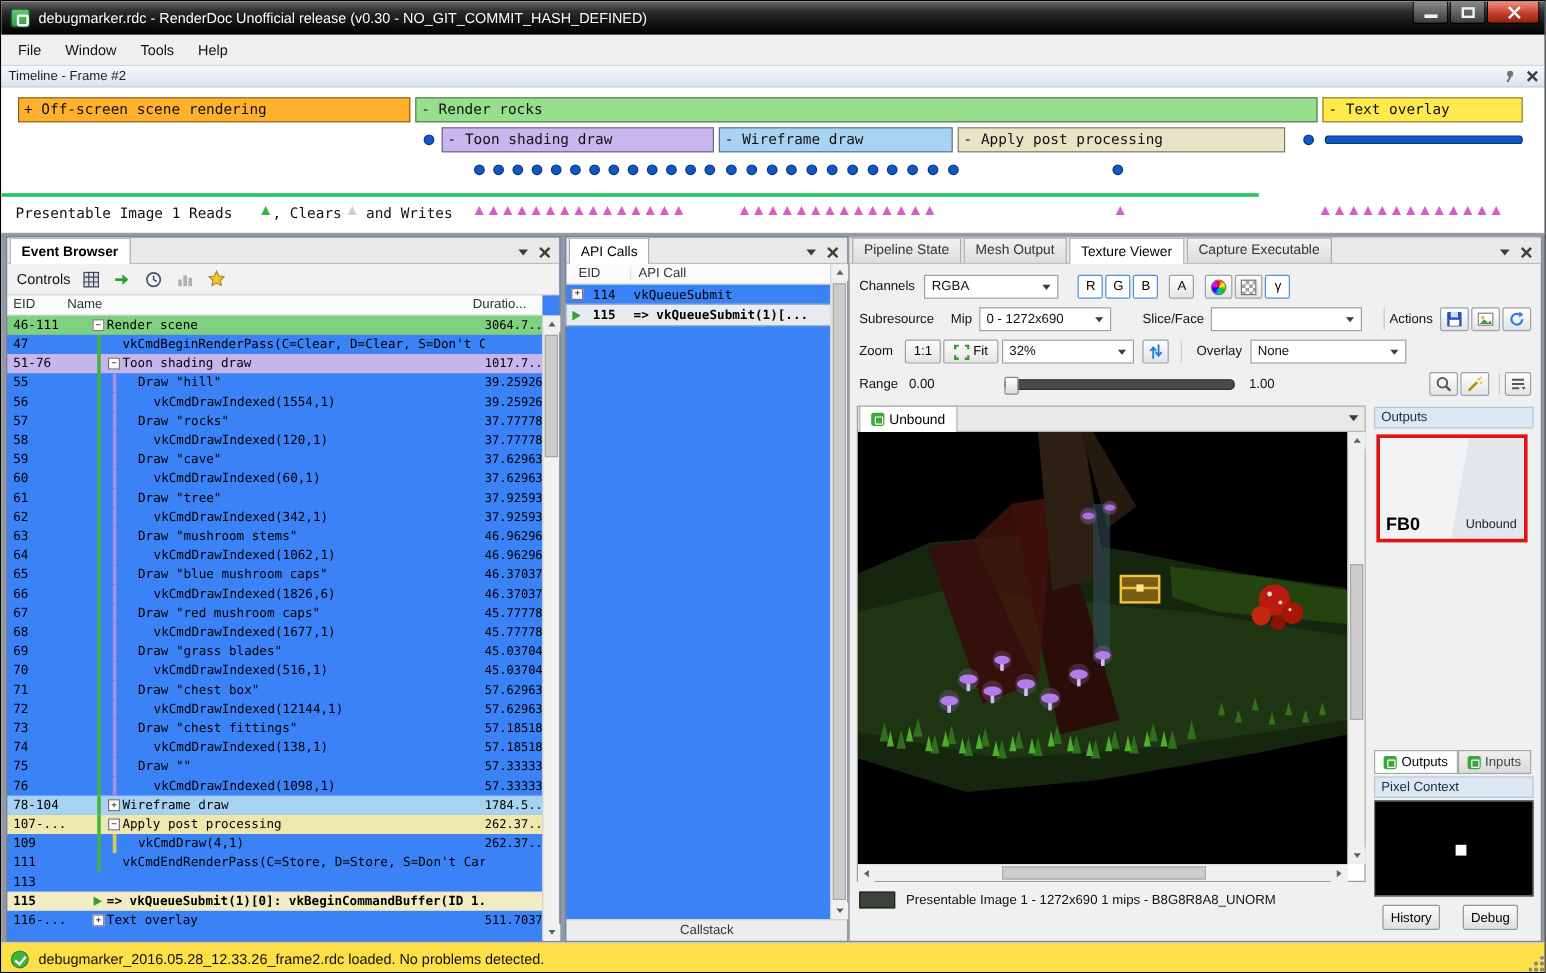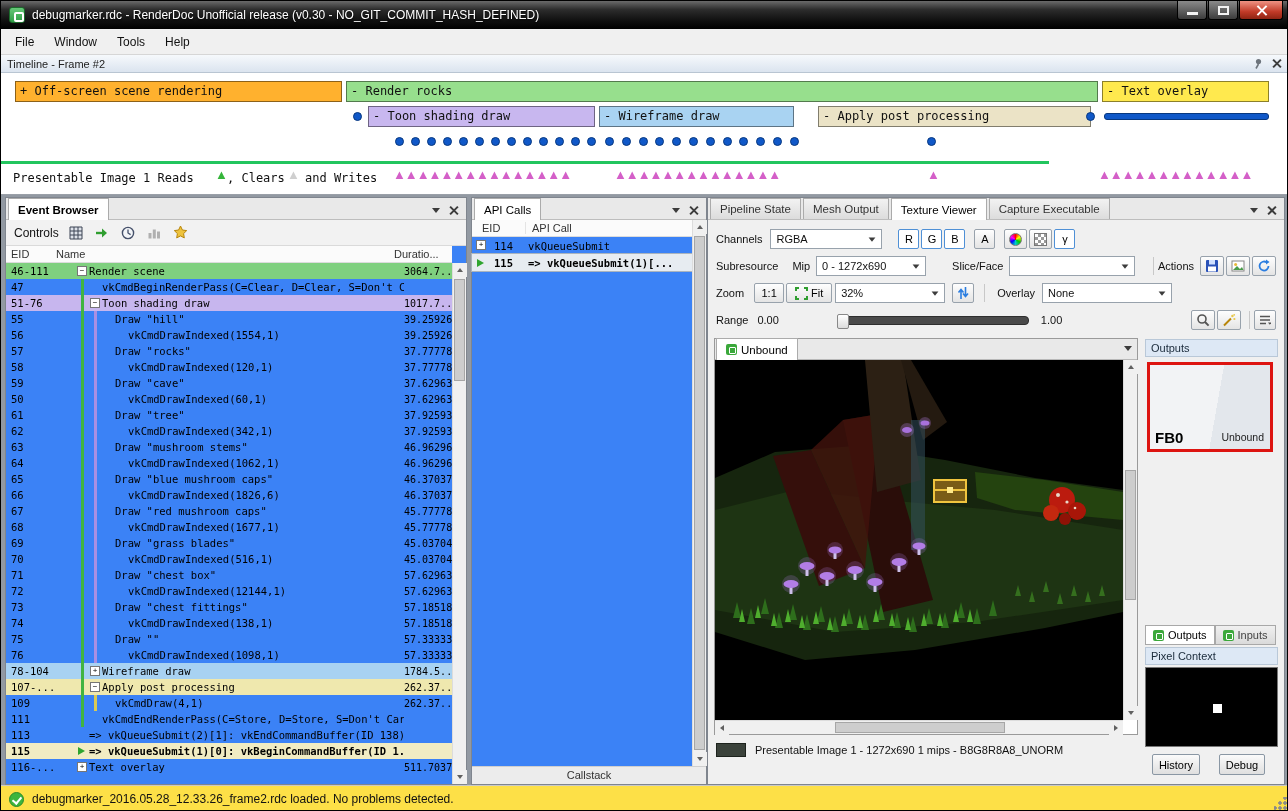--- a/index.html
+++ b/index.html
@@ -173,21 +173,21 @@
         <span class="tl-tris" style="left: 392px; color: rgb(212, 95, 200);">▲▲▲▲▲▲▲▲▲▲▲▲▲▲▲</span>
         <span class="tl-tris" style="left: 613px; color: rgb(212, 95, 200);">▲▲▲▲▲▲▲▲▲▲▲▲▲▲</span>
         <span class="tl-tris" style="left: 926px; color: rgb(212, 95, 200);">▲</span>
         <span class="tl-tris" style="left: 1097px; color: rgb(212, 95, 200);">▲▲▲▲▲▲▲▲▲▲▲▲▲</span>
       </div>
   <div class="tl-bar" style="left: 14px; width: 327px; top: 8px; background: rgb(255, 177, 46);">+ Off-screen scene rendering</div>
       <div class="tl-bar" style="left: 345px; width: 752px; top: 8px; background: rgb(151, 223, 141);">- Render rocks</div>
       <div class="tl-bar" style="left: 1101px; width: 167px; top: 8px; background: rgb(255, 233, 78);">- Text overlay</div>
       <div class="tl-bar" style="left: 367px; width: 227px; top: 33px; background: rgb(200, 183, 239);">- Toon shading draw</div>
       <div class="tl-bar" style="left: 598px; width: 195px; top: 33px; background: rgb(169, 211, 242);">- Wireframe draw</div>
-      <div class="tl-bar" style="left: 797px; width: 273px; top: 33px; background: rgb(235, 227, 198); margin-left: 20px;">- Apply post processing</div>
+      <div class="tl-bar" style="left: 797px; width: 273px; top: 33px; background: rgb(235, 227, 198);">- Apply post processing</div>
       <div class="tl-dot" style="left: 352px; top: 39px;"></div>
       <div class="tl-dot" style="left: 1085px; top: 39px;"></div>
       <div class="tl-line" style="left: 1103px; width: 165px; top: 40px;"></div>
       <div class="tl-dot" style="left: 394px; top: 64px;"></div>
       <div class="tl-dot" style="left: 410px; top: 64px;"></div>
       <div class="tl-dot" style="left: 426px; top: 64px;"></div>
       <div class="tl-dot" style="left: 442px; top: 64px;"></div>
       <div class="tl-dot" style="left: 458px; top: 64px;"></div>
       <div class="tl-dot" style="left: 474px; top: 64px;"></div>
       <div class="tl-dot" style="left: 490px; top: 64px;"></div>
@@ -363,21 +363,21 @@
             </span>
             <span class="slot">
               <i style="background: rgb(169, 143, 227);"></i>
             </span>
             <span class="slot"></span>
             <span>Draw "cave"</span>
           </div>
           <div class="ev-dur">37.62963</div>
         </div>
         <div class="ev-row">
-          <div class="ev-eid">50</div>
+          <div class="ev-eid">60</div>
           <div class="ev-tree">
             <span class="slot">
               <i style="background: rgb(65, 180, 65);"></i>
             </span>
             <span class="slot">
               <i style="background: rgb(169, 143, 227);"></i>
             </span>
             <span class="slot"></span>
             <span class="slot"></span>
             <span>vkCmdDrawIndexed(60,1)</span>
@@ -662,24 +662,20 @@
             <span class="slot">
               <i style="background: rgb(65, 180, 65);"></i>
             </span>
             <span class="slot"></span>
             <span>vkCmdEndRenderPass(C=Store, D=Store, S=Don't Care)</span>
           </div>
           <div class="ev-dur"></div>
         </div>
         <div class="ev-row">
           <div class="ev-eid">113</div>
-          <div class="ev-tree">
-            <span class="slot"></span>
-            <span>=&gt; vkQueueSubmit(2)[1]: vkEndCommandBuffer(ID 138)</span>
-          </div>
           <div class="ev-dur"></div>
         </div>
         <div class="ev-row" style="background: rgb(241, 236, 195); font-weight: bold;">
           <div class="ev-eid">115</div>
           <div class="ev-tree">
             <span class="slot">
               <span class="cur-icon"></span>
             </span>
             <span>=&gt; vkQueueSubmit(1)[0]: vkBeginCommandBuffer(ID 1...</span>
           </div>

